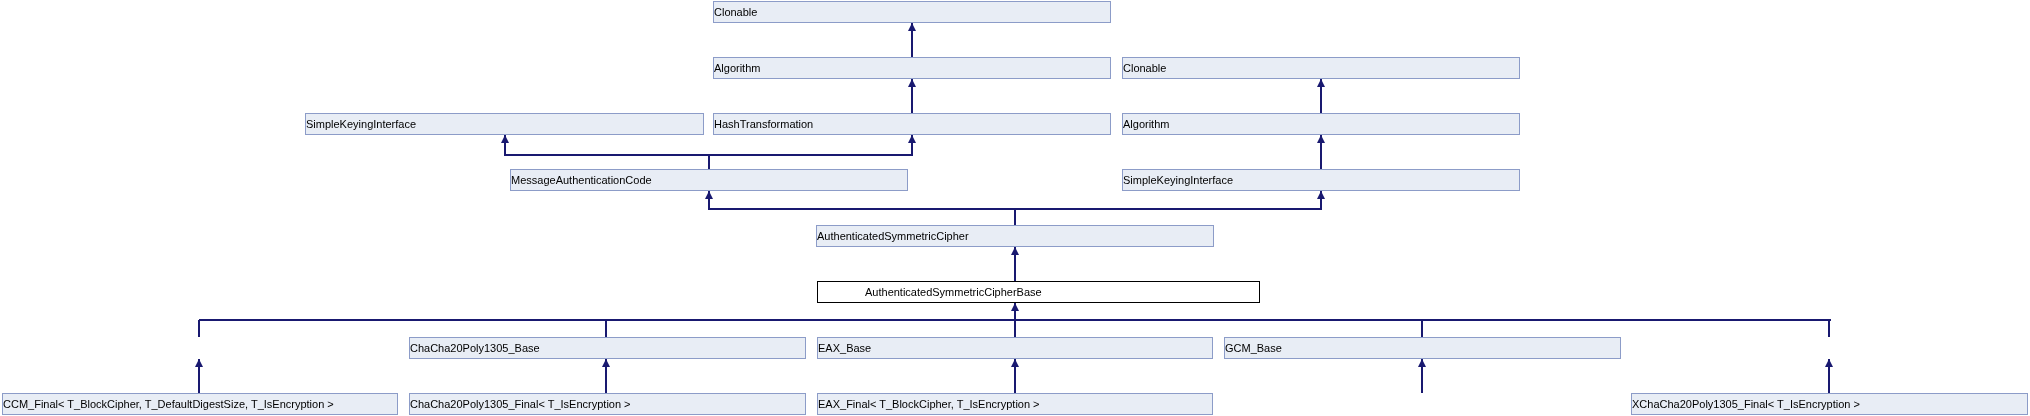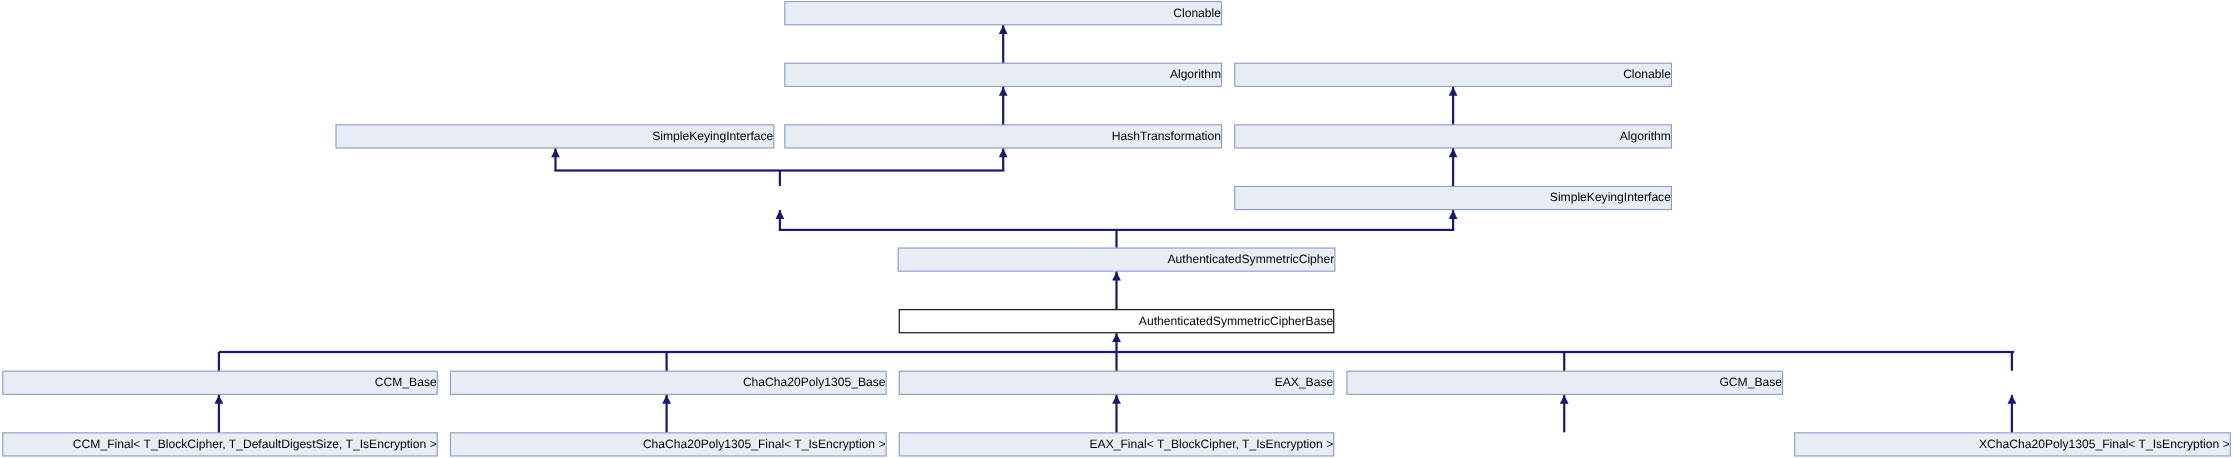--- a/index.html
+++ b/index.html
@@ -24,29 +24,30 @@
     overflow: hidden;
   }
   .node {
     position: absolute;
     height: 20px;
     background: var(--node-fill);
     border: 1px solid var(--node-border);
     color: var(--text);
     font-size: 11px;
     line-height: 20px;
-    text-align: right;
+    text-align: left;
     white-space: nowrap;
     overflow: hidden;
     cursor: pointer;
   }
   .node.focus {
     background: var(--focus-node-fill);
     border: 1px solid var(--focus-node-border);
     cursor: default;
+    padding-left: 47px;
   }
   .vline {
     position: absolute;
     width: 2px;
     background: var(--edge);
   }
   .hline {
     position: absolute;
     height: 2px;
     background: var(--edge);
@@ -67,27 +68,27 @@
 
   <div class="node" style="left:713px;top:1px;width:396px">Clonable</div>
 
   <div class="node" style="left:713px;top:57px;width:396px">Algorithm</div>
   <div class="node" style="left:1122px;top:57px;width:396px">Clonable</div>
 
   <div class="node" style="left:713px;top:113px;width:396px">HashTransformation</div>
   <div class="node" style="left:305px;top:113px;width:397px">SimpleKeyingInterface</div>
   <div class="node" style="left:1122px;top:113px;width:396px">Algorithm</div>
 
+  <div class="node" style="left:510px;top:169px;width:396px">MessageAuthenticationCode</div>
   <div class="node" style="left:1122px;top:169px;width:396px">SimpleKeyingInterface</div>
 
   <div class="node" style="left:816px;top:225px;width:396px">AuthenticatedSymmetricCipher</div>
 
   <div class="node focus" style="left:817px;top:281px;width:394px">AuthenticatedSymmetricCipherBase</div>
 
-  <div class="node" style="left:2px;top:337px;width:394px">CCM_Base</div>
   <div class="node" style="left:409px;top:337px;width:395px">ChaCha20Poly1305_Base</div>
   <div class="node" style="left:817px;top:337px;width:394px">EAX_Base</div>
   <div class="node" style="left:1224px;top:337px;width:395px">GCM_Base</div>
 
   <div class="node" style="left:2px;top:393px;width:394px">CCM_Final&lt; T_BlockCipher, T_DefaultDigestSize, T_IsEncryption &gt;</div>
   <div class="node" style="left:409px;top:393px;width:395px">ChaCha20Poly1305_Final&lt; T_IsEncryption &gt;</div>
   <div class="node" style="left:817px;top:393px;width:394px">EAX_Final&lt; T_BlockCipher, T_IsEncryption &gt;</div>
   <div class="node" style="left:1631px;top:393px;width:395px">XChaCha20Poly1305_Final&lt; T_IsEncryption &gt;</div>
 
   <div class="arrow" style="left:908px;top:23px"></div>

